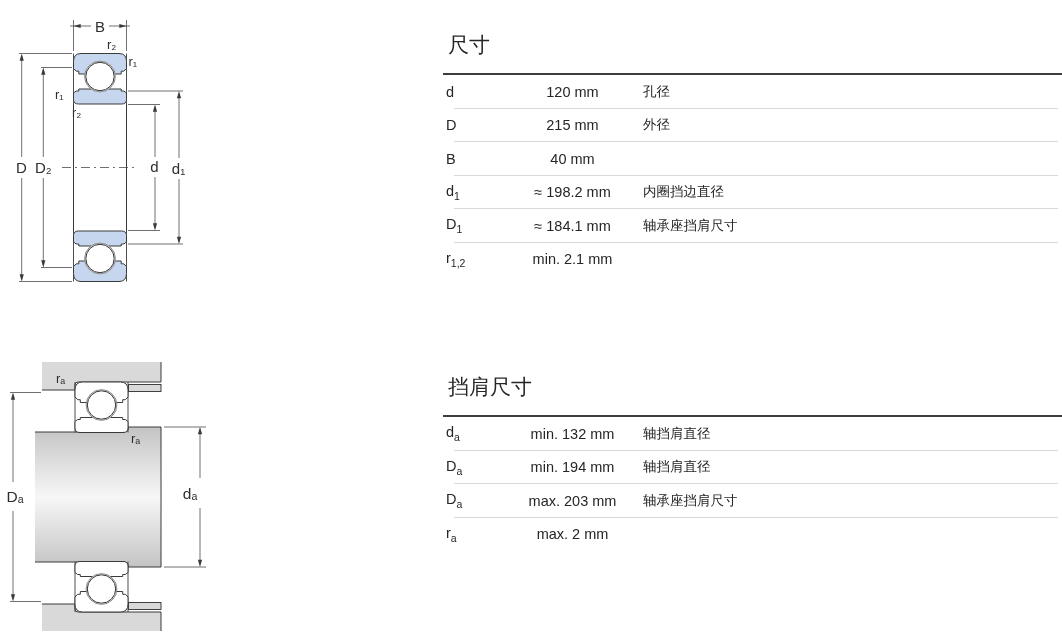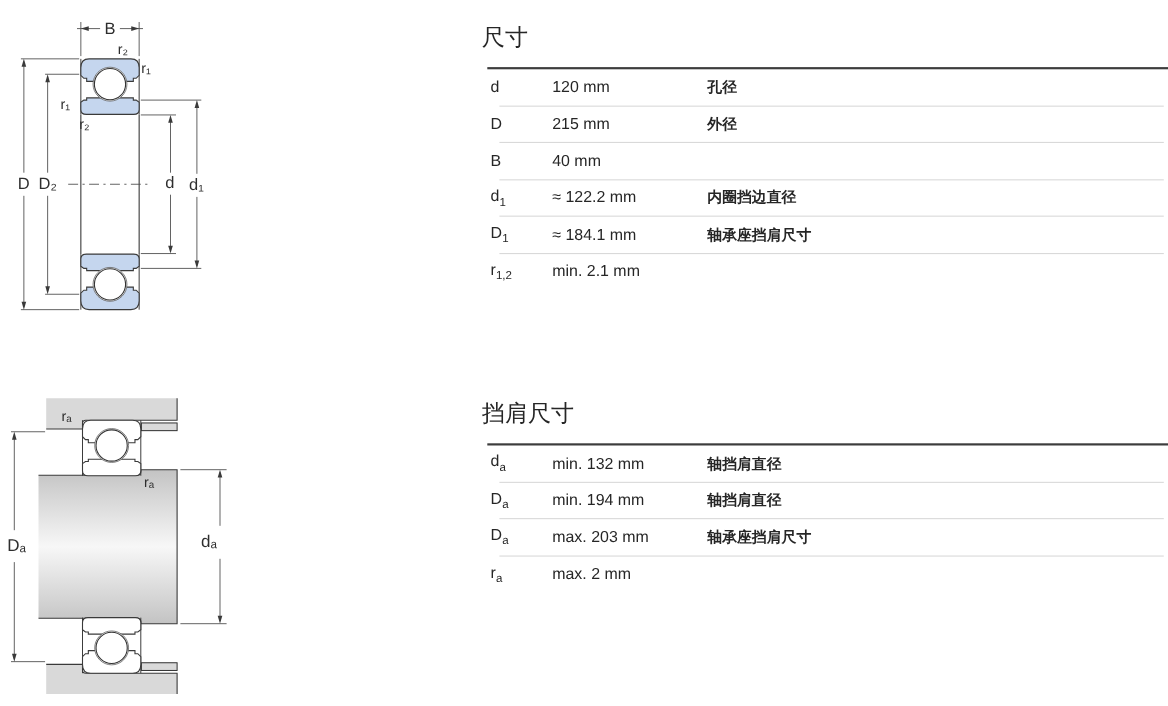--- a/index.html
+++ b/index.html
@@ -13,28 +13,28 @@
   .dimline { stroke:#4d4d4d; stroke-width:0.8; fill:none; }
   .outline { stroke:#3a3a3a; stroke-width:1; fill:none; }
   .dlab { font-size:15px; fill:#2e2e2e; text-anchor:middle; dominant-baseline:central; }
   .dlab2 { font-size:15.5px; fill:#2e2e2e; text-anchor:middle; dominant-baseline:central; }
   .rlab { font-size:13px; fill:#2e2e2e; }
 
   
   .spec-section { position:absolute; left:434px; width:628px; }
   #sec1 { top:17px; }
   #sec2 { top:359px; }
-  .sec-title { font-size:21px; line-height:28px; font-weight:400; color:#262626; margin:4px; }
+  .sec-title { font-size:21px; line-height:28px; font-weight:400; color:#262626; margin:14px; }
   .ttable { margin-left:9px; margin-top:12px; border-top:2px solid #3d3d3d; }
   .trow { display:grid; grid-template-columns:56px 141px auto; height:33.5px; align-items:center; padding-left:3px; position:relative; }
   .trow:not(:last-child)::after { content:""; position:absolute; left:11px; right:4px; bottom:0; height:1px; background:#d9d9d9; }
   .c-sym  { font-size:14.5px; color:#262626; }
   .c-sym sub { font-size:10.5px; }
-  .c-val  { font-size:14.5px; color:#262626; }
-  .c-desc { font-size:13.5px; color:#262626;font-weight:bold; }
+  .c-val  { font-size:14.5px; color:#262626;text-align:center; }
+  .c-desc { font-size:13.5px; color:#262626; }
 </style>
 </head>
 <body>
 
 <div class="page">
 
   <svg class="diag1" viewBox="0 0 210 310">
     <defs>
       <path id="arw" d="M0,0 L-2.1,7.2 L2.1,7.2 Z" fill="#3a3a3a"></path>
       <linearGradient id="gshaft" x1="0" y1="0" x2="0" y2="1">
@@ -145,21 +145,21 @@
           <span class="c-sym">D</span>
           <span class="c-val">215 mm</span>
           <span class="c-desc">外径</span>
         </div>
         <div class="trow">
           <span class="c-sym">B</span>
           <span class="c-val">40 mm</span>
         </div>
         <div class="trow">
           <span class="c-sym">d<sub>1</sub></span>
-          <span class="c-val">≈ 122.2 mm</span>
+          <span class="c-val">≈ 198.2 mm</span>
           <span class="c-desc">内圈挡边直径</span>
         </div>
         <div class="trow">
           <span class="c-sym">D<sub>1</sub></span>
           <span class="c-val">≈ 184.1 mm</span>
           <span class="c-desc">轴承座挡肩尺寸</span>
         </div>
         <div class="trow">
           <span class="c-sym">r<sub>1,2</sub></span>
           <span class="c-val">min. 2.1 mm</span>

